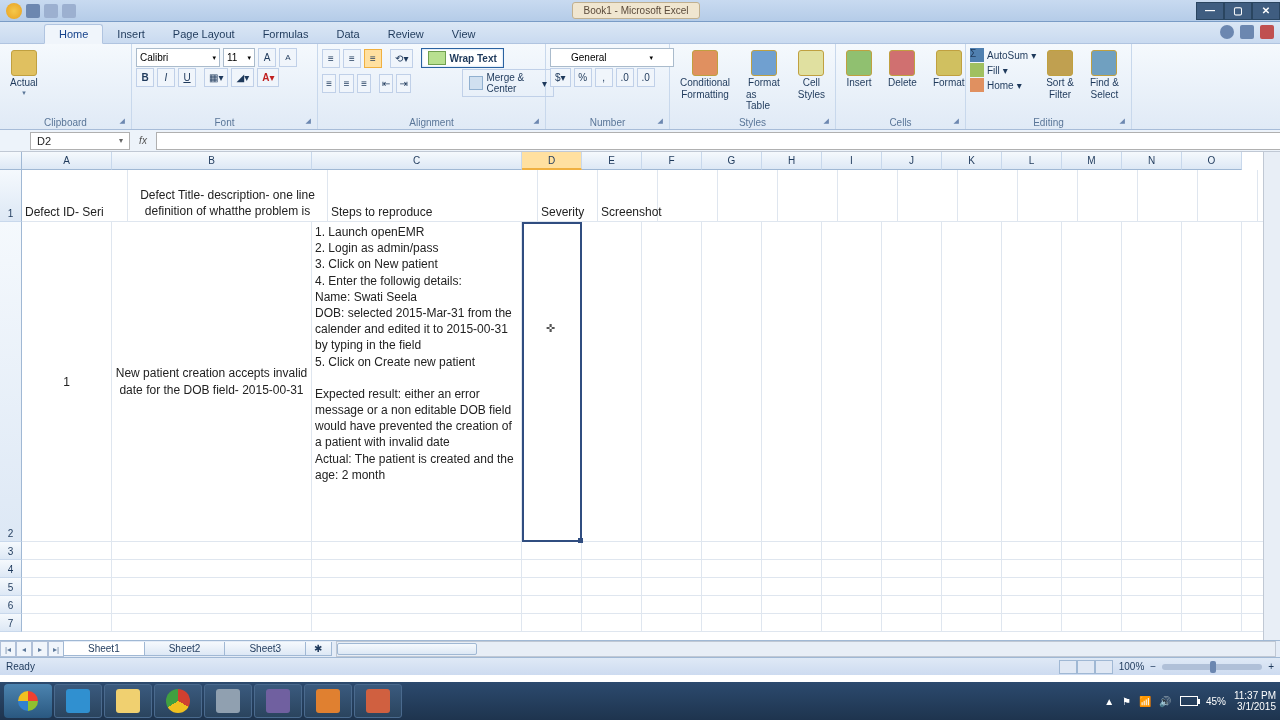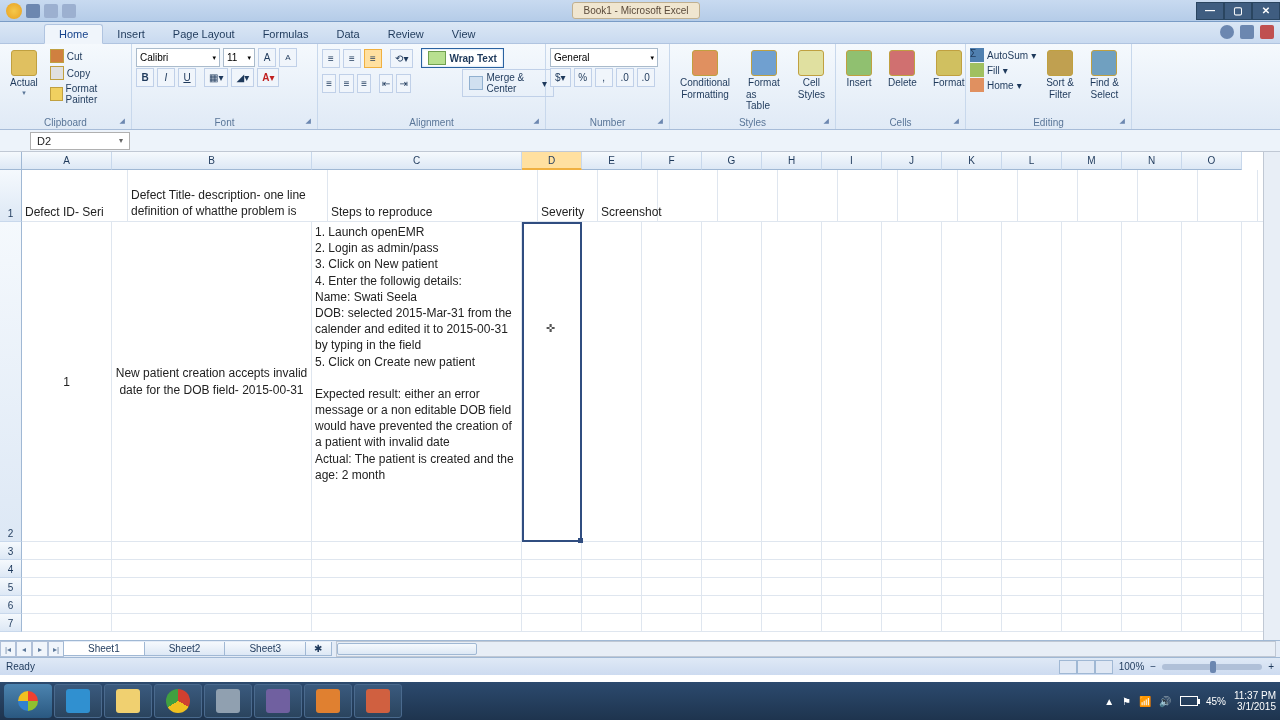--- a/index.html
+++ b/index.html
@@ -36,21 +36,21 @@
 .font-row { display: flex; gap: 3px; align-items: center; }
 .font-select { width: 84px; height: 19px; background: #fff; border: 1px solid #abc; font-size: 10px; padding: 0 3px; display: flex; align-items: center; justify-content: space-between; }
 .size-select { width: 32px; height: 19px; background: #fff; border: 1px solid #abc; font-size: 10px; padding: 0 3px; display: flex; align-items: center; justify-content: space-between; }
 .mini-btn { width: 18px; height: 19px; background: #f0f5fb; border: 1px solid #c0d0e8; font-size: 10px; display: flex; align-items: center; justify-content: center; cursor: pointer; color: #1e395b; }
 .mini-btn.wide { width: auto; padding: 0 4px; }
 .mini-btn.sel { background: #ffe0a0; border-color: #f0b040; }
 .gap2 { width: 2px; }
 .wrap-btn { background: #fff; border: 1px solid #2a62a0; padding: 2px 6px; display: flex; align-items: center; gap: 3px; font-size: 10px; color: #1e395b; box-shadow: inset 0 0 2px #a0c0e8; }
 .wrap-btn .icn { width: 18px; height: 14px; background: #b8e090; border: 1px solid #70a050; }
 .merge-btn { border: 1px solid #c0d0e8; padding: 2px 6px; display: flex; align-items: center; gap: 3px; font-size: 10px; color: #1e395b; margin-left: 44px; }
-.number-select { width: 108px; height: 19px; background: #fff; border: 1px solid #abc; font-size: 10px; padding: 0 3px; display:flex; align-items:center; justify-content:space-between;}
+.number-select { width: 124px; height: 19px; background: #fff; border: 1px solid #abc; font-size: 10px; padding: 0 20px; display:flex; align-items:center; justify-content:space-between;}
 .editing-row { display: flex; align-items: center; gap: 3px; font-size: 10px; color: #1e395b; }
 .editing-row .icn { width: 14px; height: 14px; }
 
 
 .fbar { background: #edf3fa; height: 22px; display: flex; align-items: center; border-bottom: 1px solid #c0c8d4; padding-left: 30px; }
 .name-box { width: 100px; background: #fff; border: 1px solid #b0b0b0; height: 18px; font-size: 11px; padding: 0 6px; display: flex; align-items: center; justify-content: space-between; color: #222; }
 .fx-zone { display: flex; align-items: center; gap: 4px; margin-left: 4px; flex: 1; }
 .fx-btn { width: 18px; height: 18px; display: flex; align-items: center; justify-content: center; font-size: 10px; font-style: italic; color: #555; }
 .fbar-input { flex: 1; height: 18px; border: 1px solid #b0b0b0; border-right: none; background: #fff; }
 
@@ -137,34 +137,20 @@
 
 <div class="ribbon">
 
   <div class="group" style="width:132px">
     <div class="group-body">
       <div class="big-btn">
         <div class="icn"></div>
         <span>Actual</span>
         <span style="font-size:7px;color:#5a7698">▾</span>
       </div>
-      <div class="stack">
-        <div class="small-row">
-            <div class="icn" style="background:#d08040"></div>
-            <span>Cut</span>
-          </div>
-        <div class="small-row">
-            <div class="icn" style="background:#e0e0e0"></div>
-            <span>Copy</span>
-          </div>
-        <div class="small-row">
-            <div class="icn" style="background:#f0d060"></div>
-            <span>Format Painter</span>
-          </div>
-      </div>
     </div>
     <div class="group-label">Clipboard</div>
   </div>
 
   <div class="group" style="width:186px">
     <div class="group-body stack" style="align-items:stretch">
       <div class="font-row">
         <div class="font-select">
             <span>Calibri</span>
             <span style="font-size:7px">▾</span>
@@ -299,20 +285,24 @@
     </div>
     <div class="group-label">Editing</div>
   </div>
 </div>
 
 <div class="fbar">
   <div class="name-box">
       <span>D2</span>
       <span style="font-size:8px;color:#666">▾</span>
     </div>
+  <div class="fx-zone">
+    <div class="fx-btn">fx</div>
+    <div class="fbar-input"></div>
+  </div>
 </div>
 
 <div class="grid-wrap">
   <div class="rowhead-col">
     <div class="corner"></div>
     <div class="rowhead" style="height:52px">1</div>
     <div class="rowhead" style="height:320px">2</div>
     <div class="rowhead" style="height:18px">3</div>
     <div class="rowhead" style="height:18px">4</div>
     <div class="rowhead" style="height:18px">5</div>
@@ -334,21 +324,21 @@
         <div class="colhead" style="width: 60px;">K</div>
         <div class="colhead" style="width: 60px;">L</div>
         <div class="colhead" style="width: 60px;">M</div>
         <div class="colhead" style="width: 60px;">N</div>
         <div class="colhead" style="width: 60px;">O</div>
       </div>
     <div class="rows">
 
       <div class="row" style="height:52px">
         <div class="cell" style="width:106px">Defect ID- Seri</div>
-        <div class="cell wrap center" style="width:200px;align-items:flex-end;justify-content:center;text-align:left">Defect Title- description- one line definition of whatthe problem is</div>
+        <div class="cell wrap center" style="width:200px;align-items:flex-end;justify-content:center;text-align:center">Defect Title- description- one line definition of whatthe problem is</div>
         <div class="cell" style="width:210px">Steps to reproduce</div>
         <div class="cell" style="width:60px">Severity</div>
         <div class="cell" style="width:60px;overflow:visible">Screenshot</div>
         <div class="cell" style="width:60px"></div>
         <div class="cell" style="width:60px"></div>
         <div class="cell" style="width:60px"></div>
         <div class="cell" style="width:60px"></div>
         <div class="cell" style="width:60px"></div>
         <div class="cell" style="width:60px"></div>
         <div class="cell" style="width:60px"></div>

